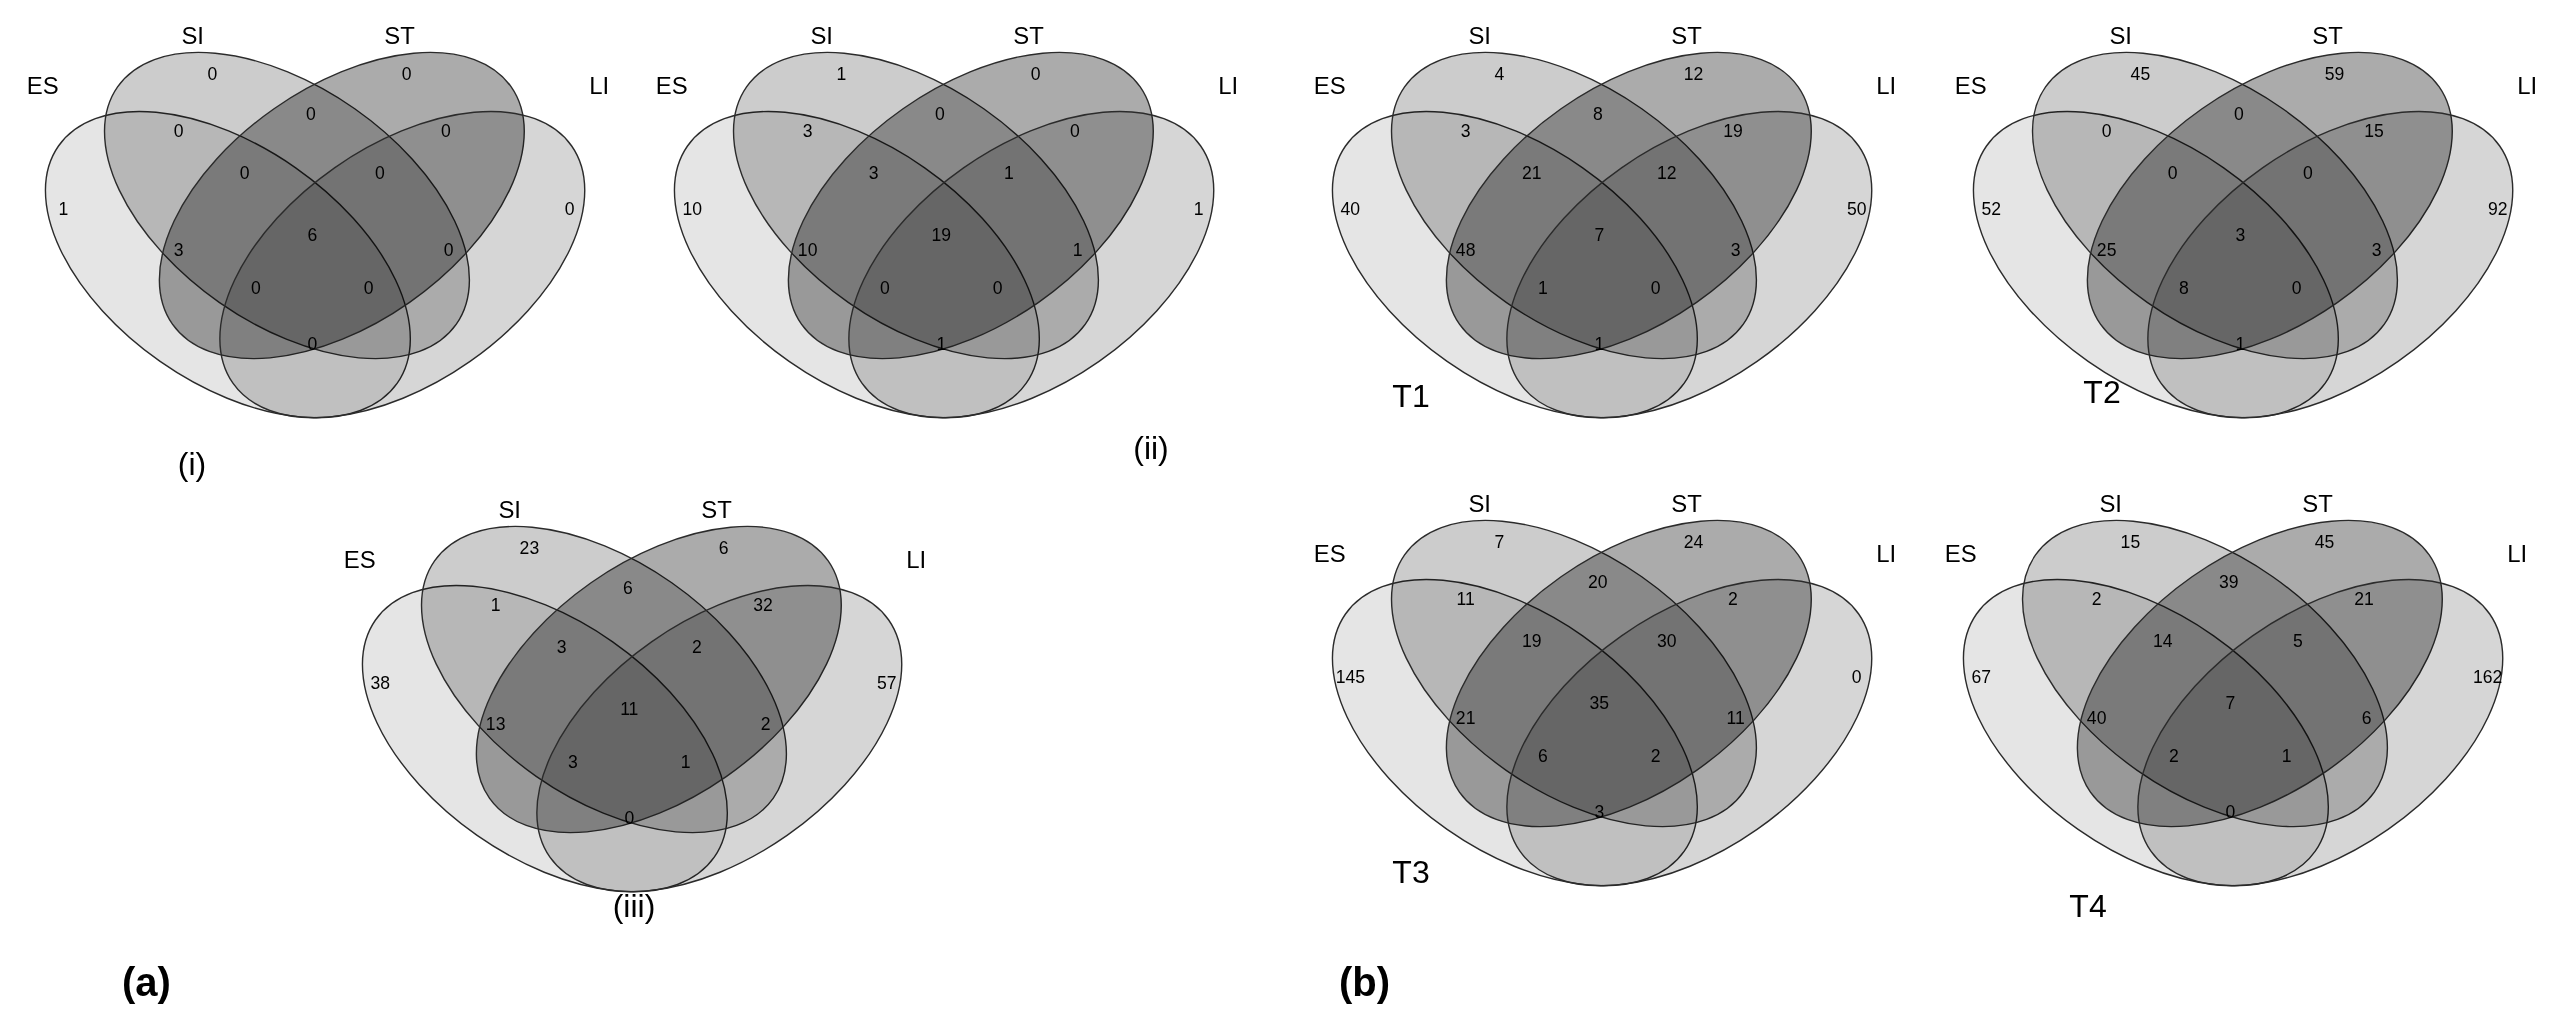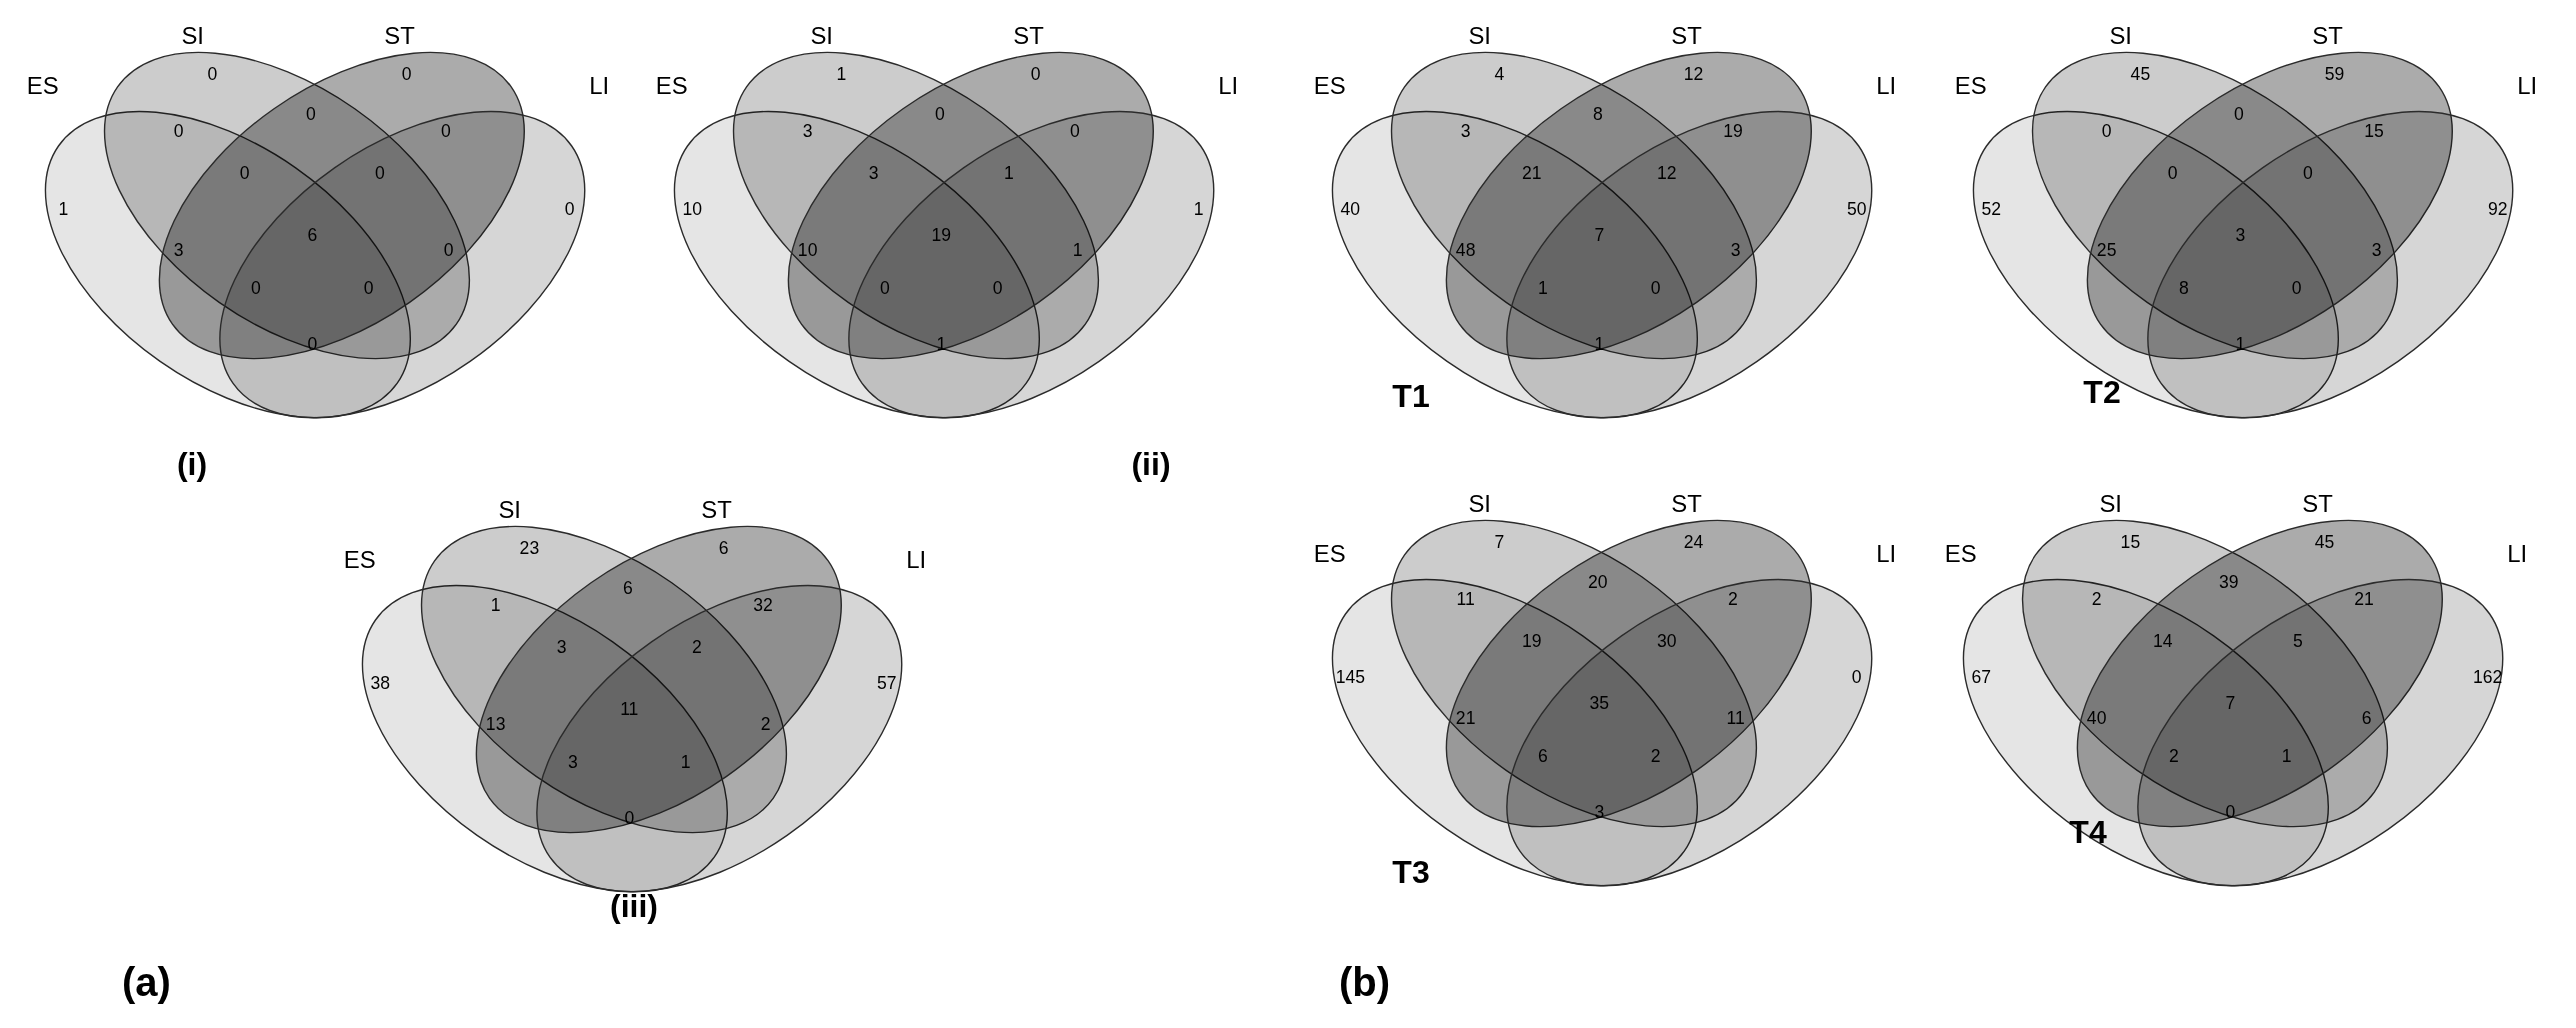--- a/index.html
+++ b/index.html
@@ -4,21 +4,21 @@
 <style>
   html,body{margin:0;padding:0;background:#ffffff;}
   body{
     width:2576px;height:1029px;position:relative;overflow:hidden;
     font-family:"Liberation Sans","DejaVu Sans",sans-serif;color:#000;
   }
   .venn{position:absolute;width:619px;height:422px;}
   .venn svg{display:block;}
   .cap{
     position:absolute;transform:translateX(-50%);
-    font-weight:bold;font-size:32px;line-height:1;white-space:nowrap;
+    font-weight:normal;font-size:32px;line-height:1;white-space:nowrap;
   }
   .panel-label{
     position:absolute;font-weight:bold;font-size:40px;line-height:1;white-space:nowrap;
   }
 </style>
 </head>
 <body>
 
 <div class="venn" style="left:7.2px;top:10px">
     <svg viewBox="0 0 440 300" width="619" height="422">
@@ -204,22 +204,22 @@
       <text x="217" y="242" font-size="12.5" text-anchor="middle" fill="#000" font-family="&quot;Liberation Sans&quot;,&quot;DejaVu Sans&quot;,sans-serif">0</text>
       <text x="169" y="120" font-size="12.5" text-anchor="middle" fill="#000" font-family="&quot;Liberation Sans&quot;,&quot;DejaVu Sans&quot;,sans-serif">14</text>
       <text x="265" y="120" font-size="12.5" text-anchor="middle" fill="#000" font-family="&quot;Liberation Sans&quot;,&quot;DejaVu Sans&quot;,sans-serif">5</text>
       <text x="177" y="202" font-size="12.5" text-anchor="middle" fill="#000" font-family="&quot;Liberation Sans&quot;,&quot;DejaVu Sans&quot;,sans-serif">2</text>
       <text x="257" y="202" font-size="12.5" text-anchor="middle" fill="#000" font-family="&quot;Liberation Sans&quot;,&quot;DejaVu Sans&quot;,sans-serif">1</text>
       <text x="217" y="164" font-size="12.5" text-anchor="middle" fill="#000" font-family="&quot;Liberation Sans&quot;,&quot;DejaVu Sans&quot;,sans-serif">7</text>
     </svg>
   </div>
 
 <div class="cap" style="left:192px;top:448px">(i)</div>
-<div class="cap" style="left:1151px;top:448px">(ii)</div>
+<div class="cap" style="left:1151px;top:432px">(ii)</div>
 <div class="cap" style="left:634px;top:890px">(iii)</div>
 <div class="cap" style="left:1411px;top:380px">T1</div>
 <div class="cap" style="left:2102px;top:376px">T2</div>
 <div class="cap" style="left:1411px;top:856px">T3</div>
-<div class="cap" style="left:2088px;top:816px">T4</div>
+<div class="cap" style="left:2088px;top:890px">T4</div>
 
 <div class="panel-label" style="left:122px;top:962px">(a)</div>
 <div class="panel-label" style="left:1339px;top:962px">(b)</div>
 
 
 </body></html>

